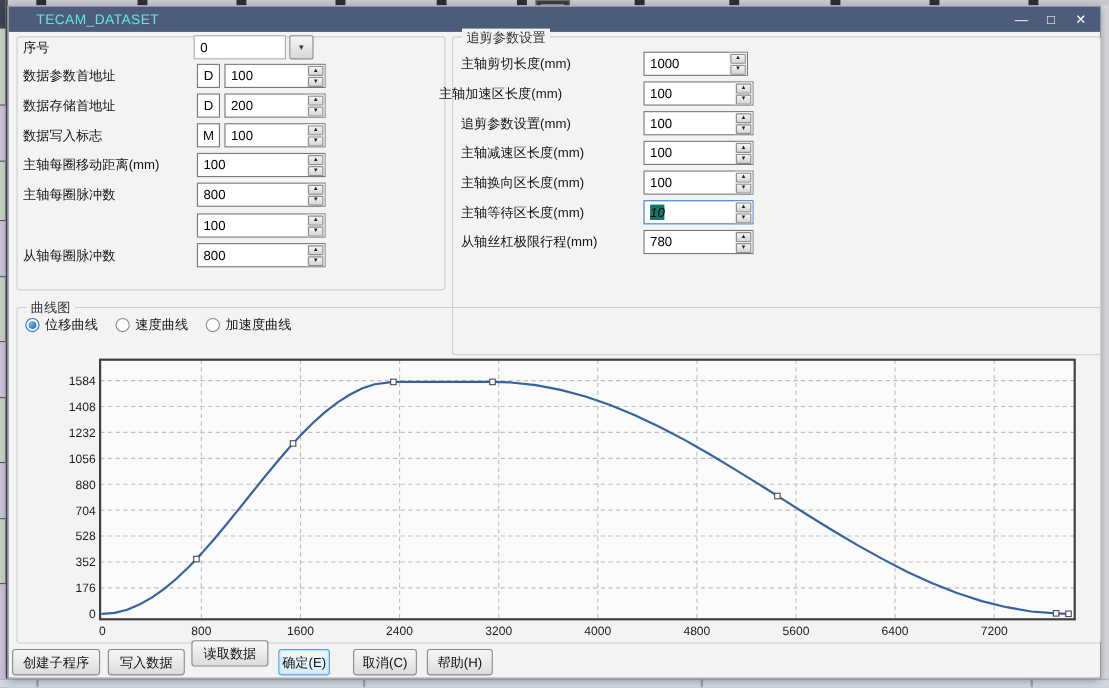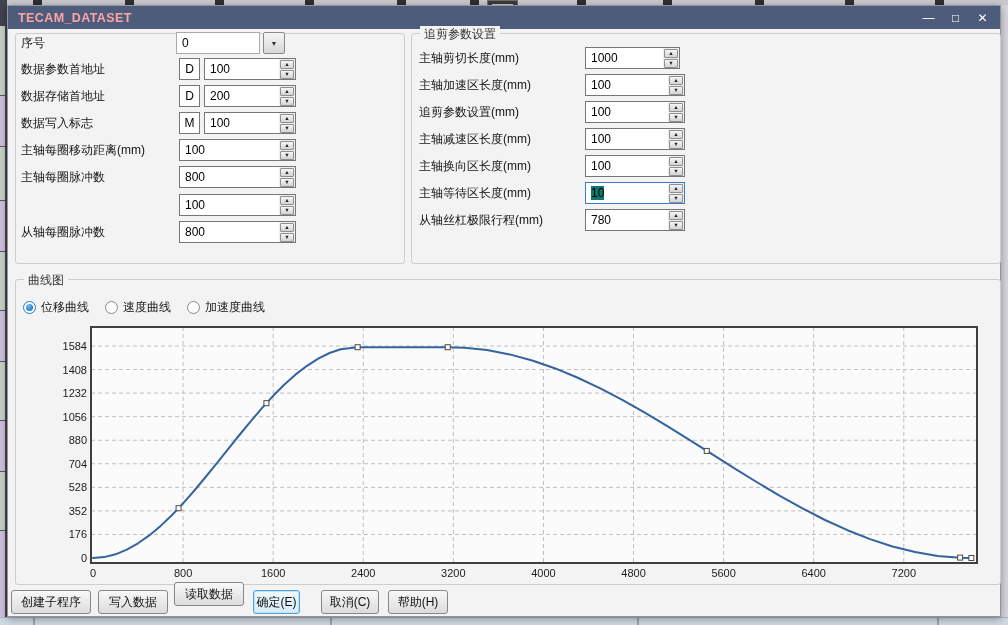--- a/index.html
+++ b/index.html
@@ -14,47 +14,47 @@
   .left-strip .dark { position:absolute; left:0; top:0; width:5px; height:26px; background:#3e4450; }
   .bottom-strip { position:absolute; left:0; top:617px; width:1008px; height:8px; background:#cfd9e4; border-top:1px solid #aab4c0; }
   .bottom-strip .tick { position:absolute; top:0; width:2px; height:8px; background:#96a4b4; }
   .handle-box { position:absolute; left:487px; top:0; width:31px; height:13px; background:#3b3b3b; border:1px solid #6e6e6e; }
   .handle-box i { display:block; height:1px; background:#c7c7c7; margin:3px 4px 0 4px; }
 
   
   .dialog { position:absolute; left:7px; top:5px; width:994px; height:612px; background:#f3f3f4;
             border:1px solid #8f969e; box-shadow:0 2px 8px rgba(0,0,0,.35); }
   .titlebar { position:absolute; left:0; top:0; width:100%; height:23px; background:#4d5c7b; display:flex; align-items:center; }
-  .titlebar .title { margin-left:10px; color:#fca5a5; font-size:12.5px; font-weight:bold; letter-spacing:.4px; }
+  .titlebar .title { margin-left:25px; color:#5eead4; font-size:12.5px; font-weight:normal; letter-spacing:.4px; }
   .winbtns { position:absolute; right:4px; top:0; height:23px; display:flex; }
   .winbtn { width:27px; height:23px; color:#fff; font-size:12px; display:flex; align-items:center; justify-content:center; }
 
   .group { position:absolute; border:1px solid #cdcdcd; border-radius:3px; }
   .legend { position:absolute; top:-8px; left:8px; background:#f3f3f4; padding:0 4px; font-size:12px; color:#333; }
 
   .flabel { position:absolute; font-size:12px; color:#141414; line-height:22px; height:22px; white-space:nowrap; }
 
   .spinbox { position:absolute; height:22px; background:#fff; border:1px solid #767676; display:flex; }
   .spinbox.focused { border-color:#3c78c3; }
   .spinbox .val { flex:1; font-size:12px; color:#000; padding:3px 0 0 5px; overflow:hidden; }
-  .spinbox .sel { background:#0f766e; }
+  .spinbox .sel { background:#0f766e;font-style:italic; }
   .spin { width:16px; display:flex; flex-direction:column; padding:1px; gap:1px; background:#eee; }
   .spin b { flex:1; background:linear-gradient(#f6f6f6,#d4d4d4); border:1px solid #8f8f8f; border-radius:1px;
             font-size:5.5px; line-height:7px; text-align:center; color:#222; font-weight:normal; }
 
   .prefixbox { position:absolute; width:21px; height:22px; background:#fff; border:1px solid #767676;
                font-size:12px; color:#000; text-align:center; line-height:20px; }
 
   .combo { position:absolute; height:22px; display:flex; }
   .combo .cfield { width:84px; background:#fff; border:1px solid #ababab; font-size:12px; padding:3px 0 0 5px; }
   .combo .cbtn { width:22px; margin-left:3px; background:linear-gradient(#f6f6f6,#d8d8d8); border:1px solid #8a8a8a;
                  border-radius:2px; display:flex; align-items:center; justify-content:center; font-size:7px; color:#333; }
 
   .radio-row { position:absolute; left:15px; top:281px; display:flex; gap:16px; }
-  .radio { display:flex; align-items:center; gap:5px; font-size:12px; color:#141414;margin-top:12px; }
+  .radio { display:flex; align-items:center; gap:5px; font-size:12px; color:#141414; }
   .rdot { position:relative; width:13px; height:13px; border-radius:50%; background:#fdfdfd; border:1px solid #8a8a8a; }
   .rdot.checked { border-color:#1f7ace; }
   .rdot.checked::after { content:''; position:absolute; inset:2px; border-radius:50%;
                          background:radial-gradient(circle at 35% 30%, #6cbcf4, #1063b4); }
 
   .chart-wrap { position:absolute; left:40px; top:316px; width:950px; height:266px; }
 
   .footer-btn { position:absolute; height:24px; background:linear-gradient(#f8f8f8,#dcdcdc); border:1px solid #878787;
                 border-radius:3px; font-size:12px; color:#111; text-align:center; line-height:22px; font-family:"Liberation Sans", sans-serif; }
   .footer-btn.default { background:linear-gradient(#f0f9fe,#d6ecf9); border:1px solid #4ea5de; box-shadow:inset 0 0 0 1px #bfe0f5; }
@@ -171,26 +171,26 @@
         </span>
     </div>
     <div class="spinbox" style="left:171px;top:215px;width:117px">
       <span class="val">800</span>
       <span class="spin">
           <b>▲</b>
           <b>▼</b>
         </span>
     </div>
 
-    <div class="group" style="left:403px;top:27px;width:590px;height:231px">
+    <div class="group" style="left:403px;top:27px;width:590px;height:290px">
       <span class="legend">追剪参数设置</span>
     </div>
 
     <span class="flabel" style="left:411px;top:41px">主轴剪切长度(mm)</span>
-    <span class="flabel" style="left:411px;top:68px">主轴加速区长度(mm)</span>
+    <span class="flabel" style="left:391px;top:68px">主轴加速区长度(mm)</span>
     <span class="flabel" style="left:411px;top:95px">追剪参数设置(mm)</span>
     <span class="flabel" style="left:411px;top:122px">主轴减速区长度(mm)</span>
     <span class="flabel" style="left:411px;top:149px">主轴换向区长度(mm)</span>
     <span class="flabel" style="left:411px;top:176px">主轴等待区长度(mm)</span>
     <span class="flabel" style="left:411px;top:203px">从轴丝杠极限行程(mm)</span>
 
     <div class="spinbox" style="left:577px;top:41px;width:95px">
       <span class="val">1000</span>
       <span class="spin">
           <b>▲</b>

